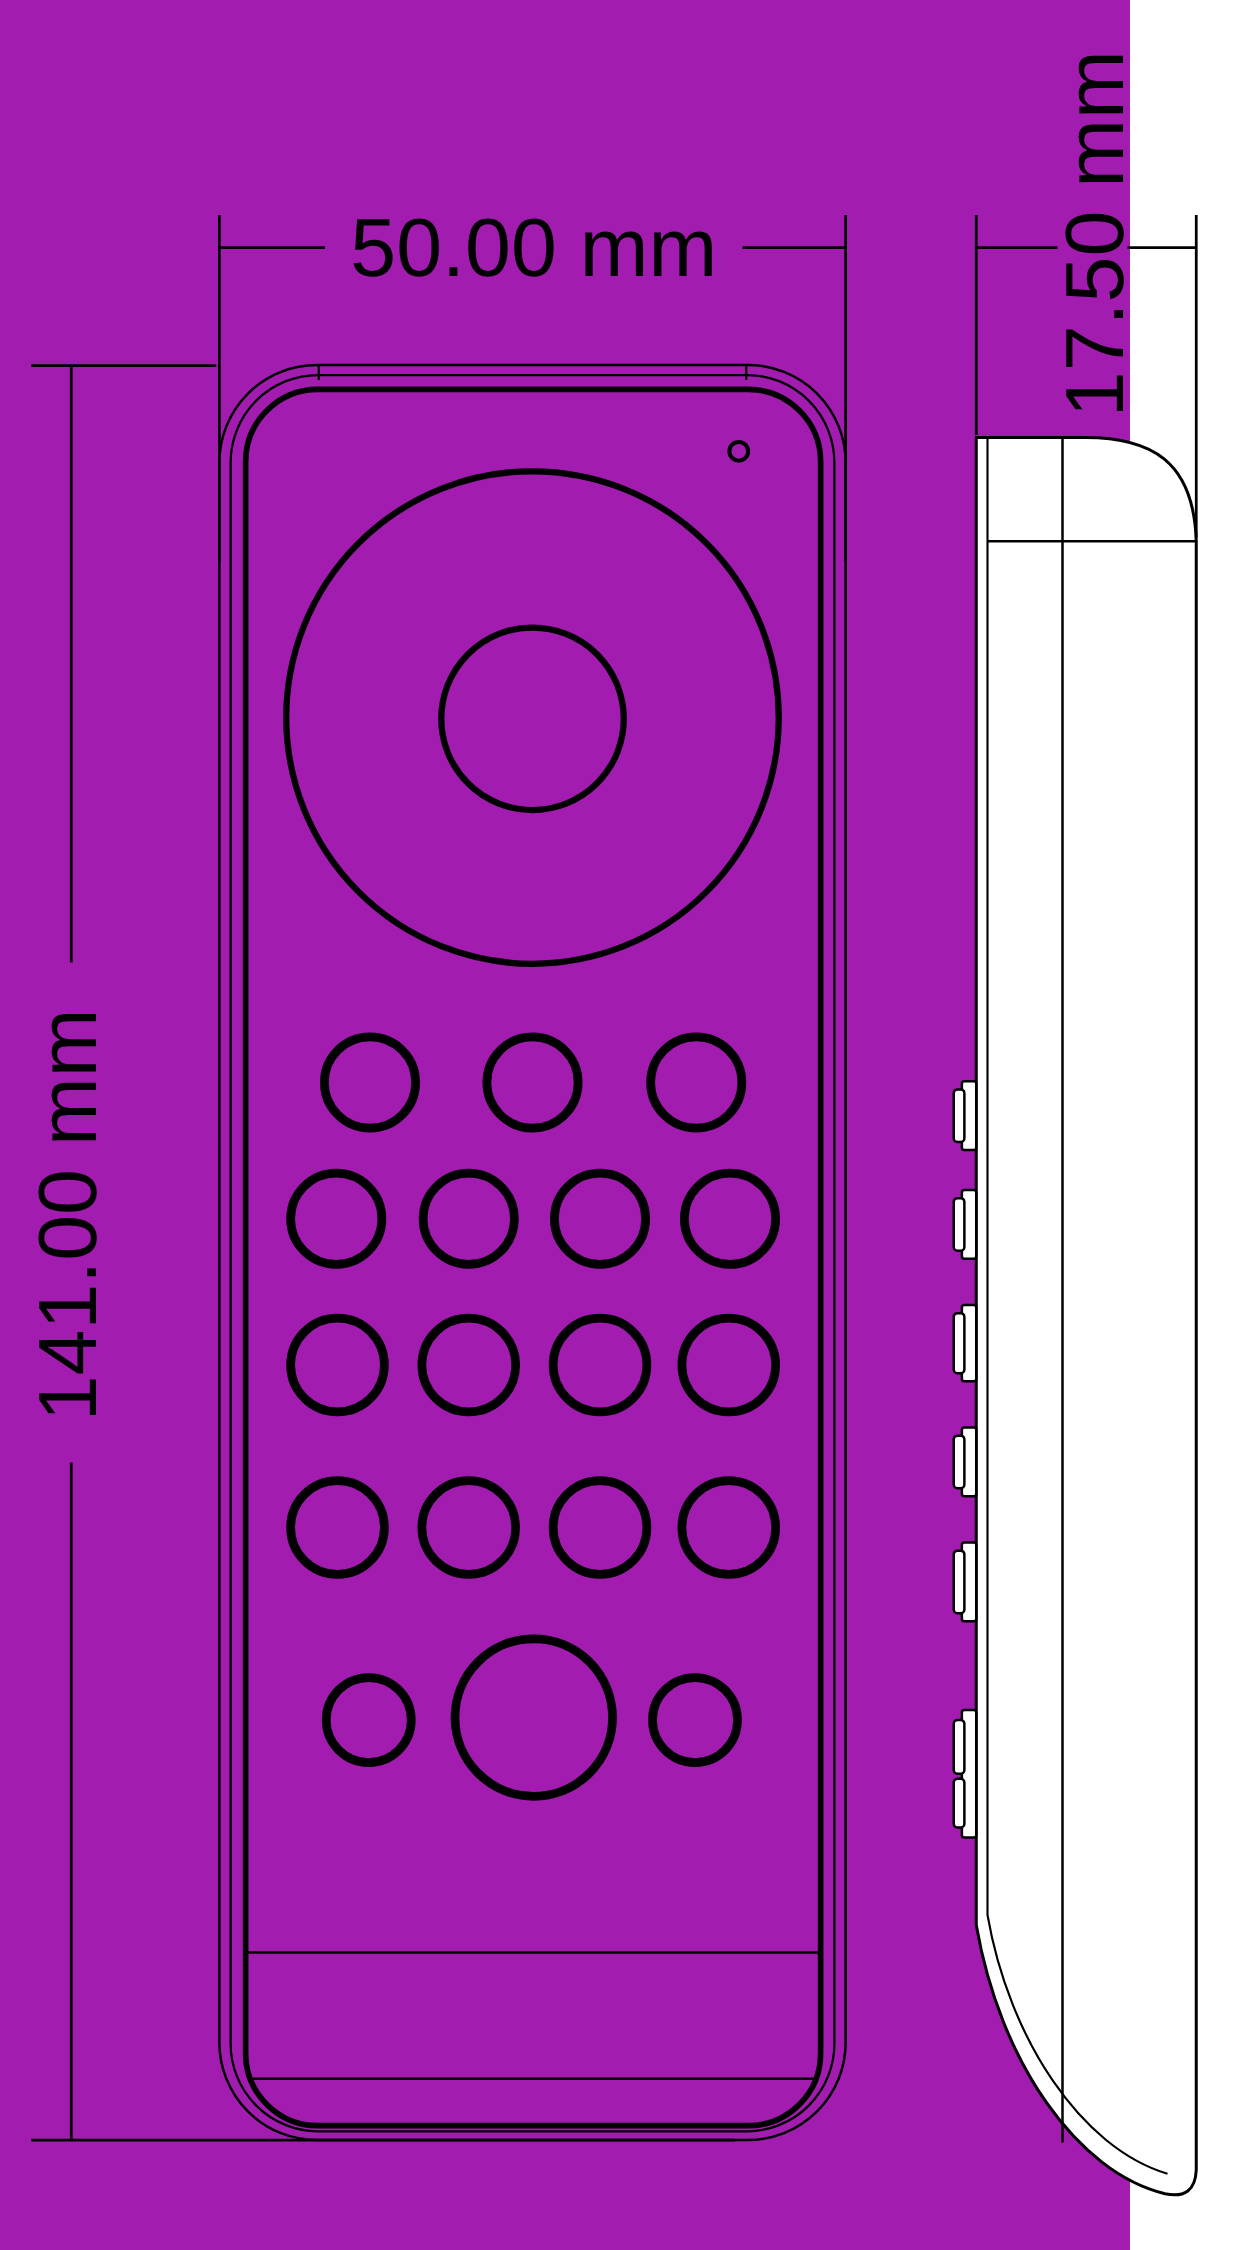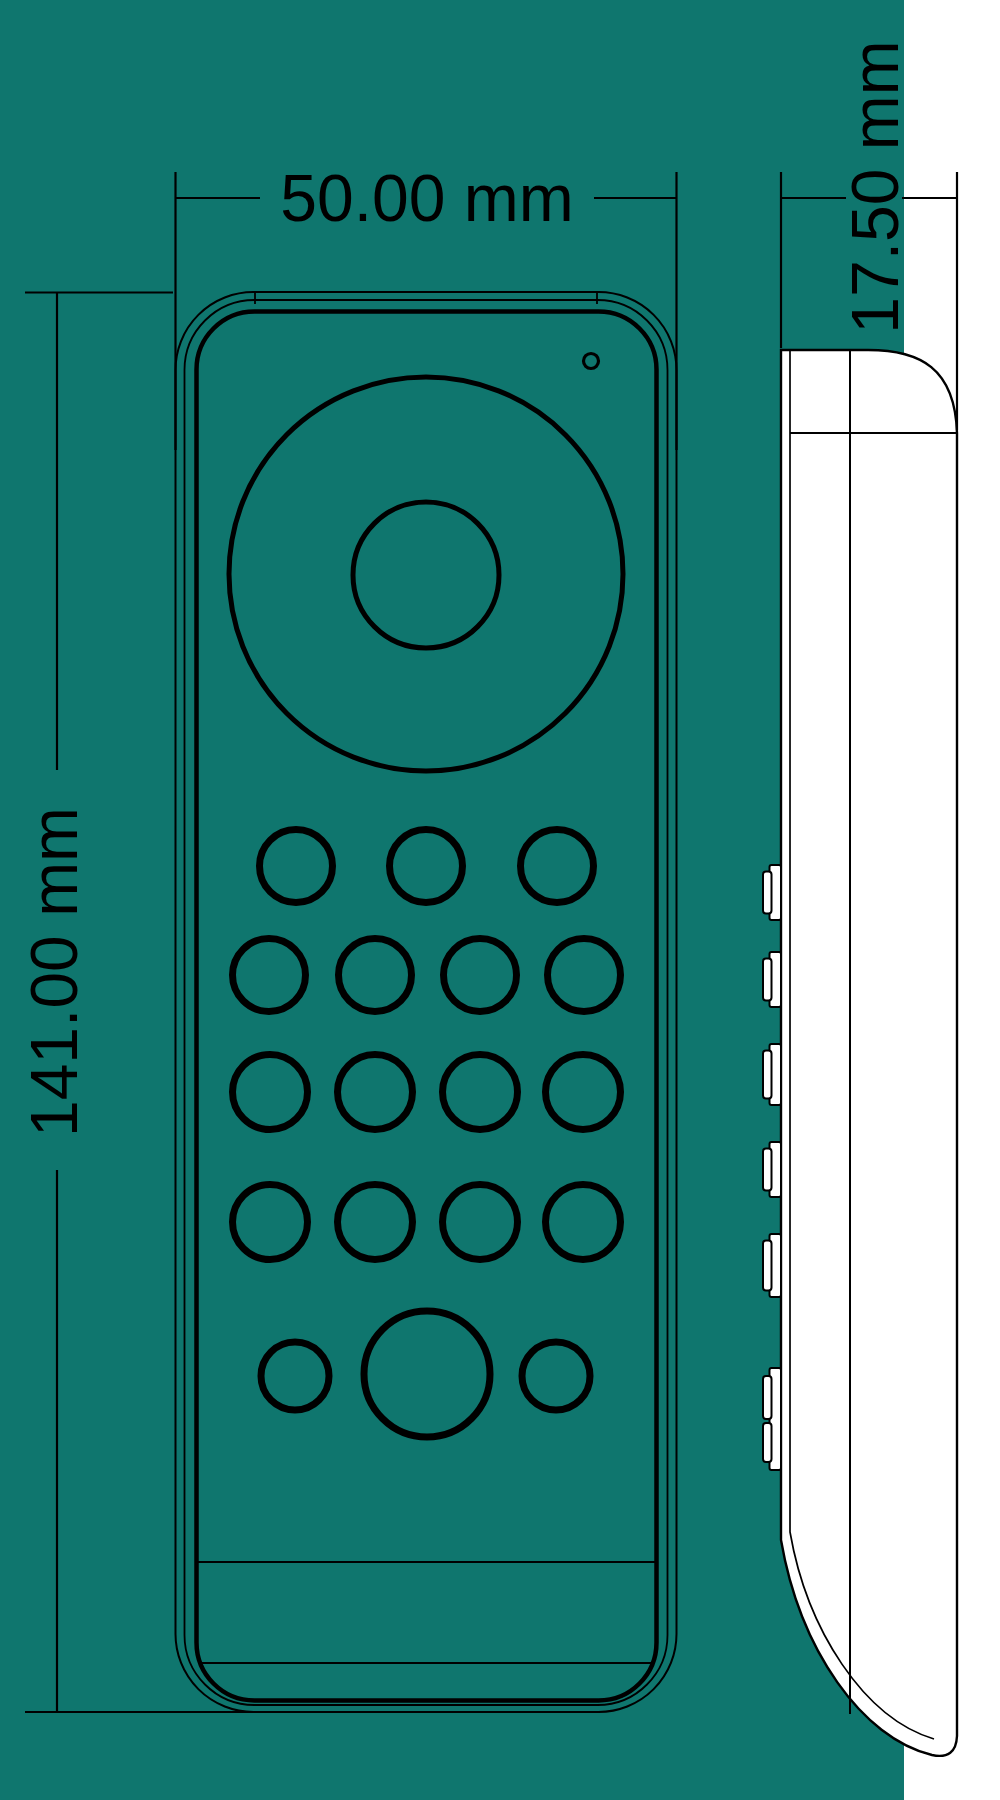--- a/index.html
+++ b/index.html
@@ -7,21 +7,21 @@
     padding: 0;
     background: #ffffff;
     width: 1000px;
     height: 1800px;
     overflow: hidden;
   }
   .canvas {
     position: relative;
     width: 904px;
     height: 1800px;
-    background: #0f766e;
+    background: #a21caf;
   }
   svg { display: block; }
   .dim-text {
     font-family: "Liberation Sans", sans-serif;
     font-size: 66px;
     fill: #000000;
     stroke: none;
   }
 </style>
 </head>

